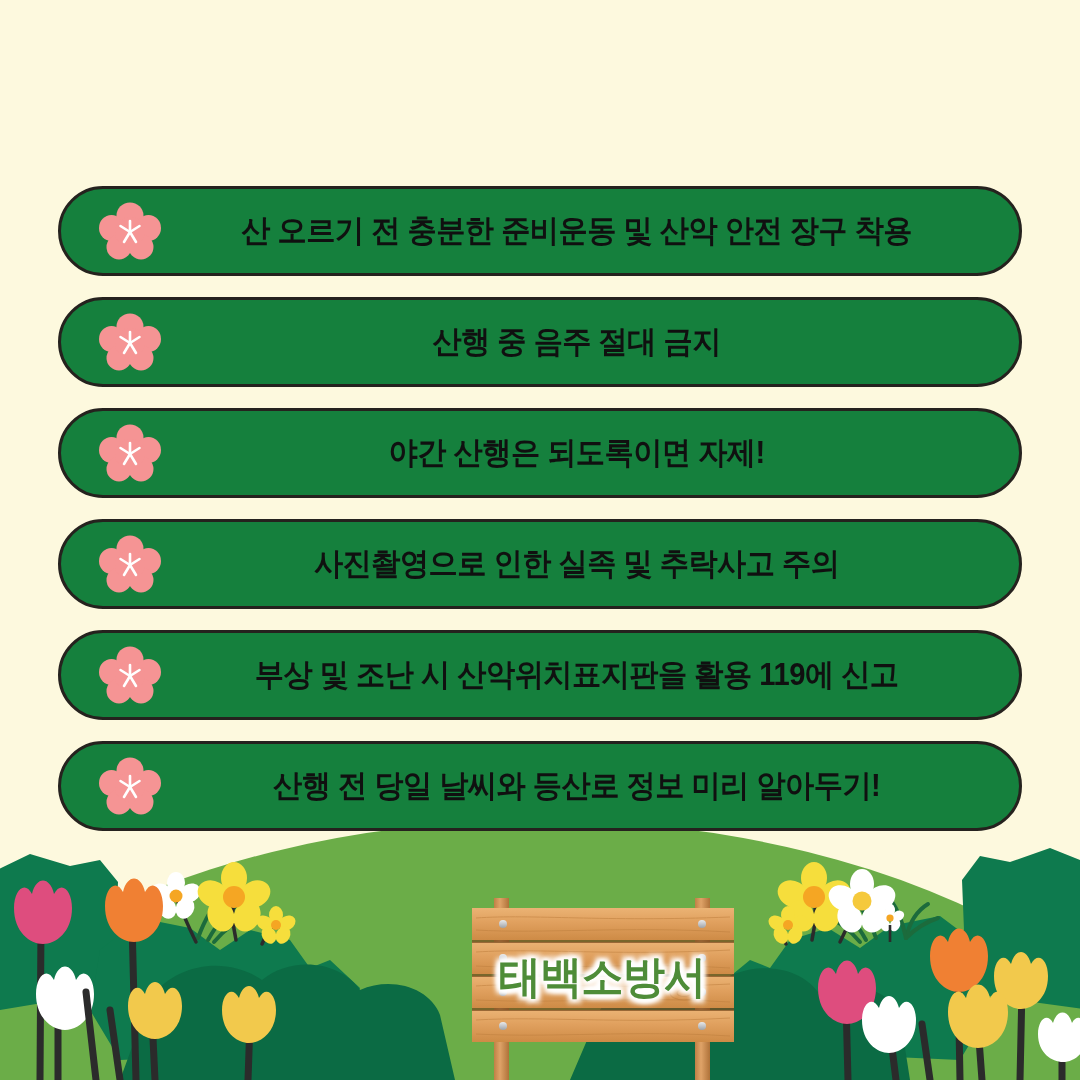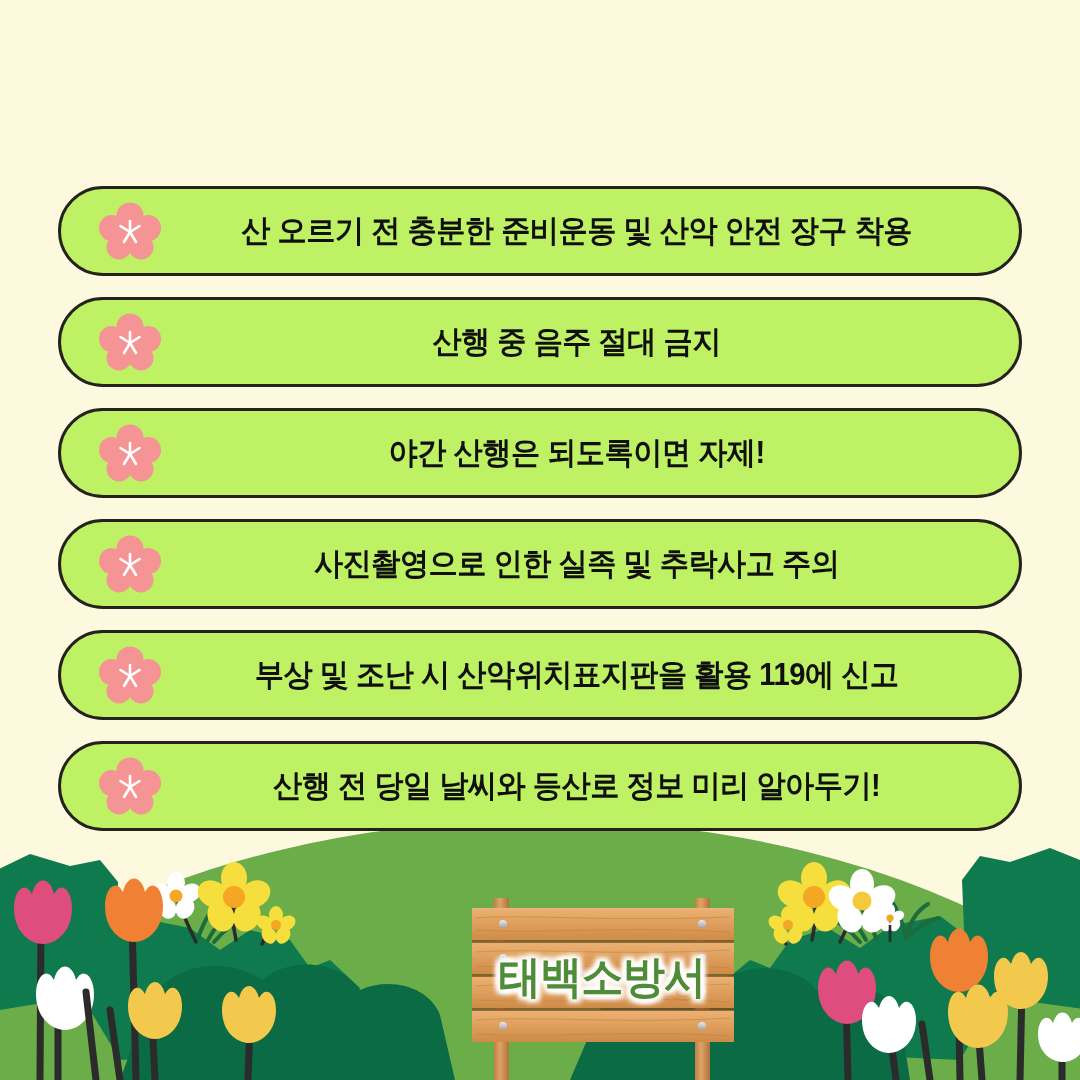--- a/index.html
+++ b/index.html
@@ -48,21 +48,21 @@
   #rules {
     position:absolute;
     top:186px; left:58px;
     width:964px;
     z-index:5;
   }
   .rule-row {
     position:relative;
     height:90px;
     margin-bottom:21px;
-    background:#bef264;
+    background:#15803d;
     border:3px solid #25221E;
     border-radius:48px;
     display:flex;
     align-items:center;
   }
   .rule-flower {
     position:absolute;
     left:38px; top:50%;
     transform:translateY(-50%);
     width:62px; height:60px;

